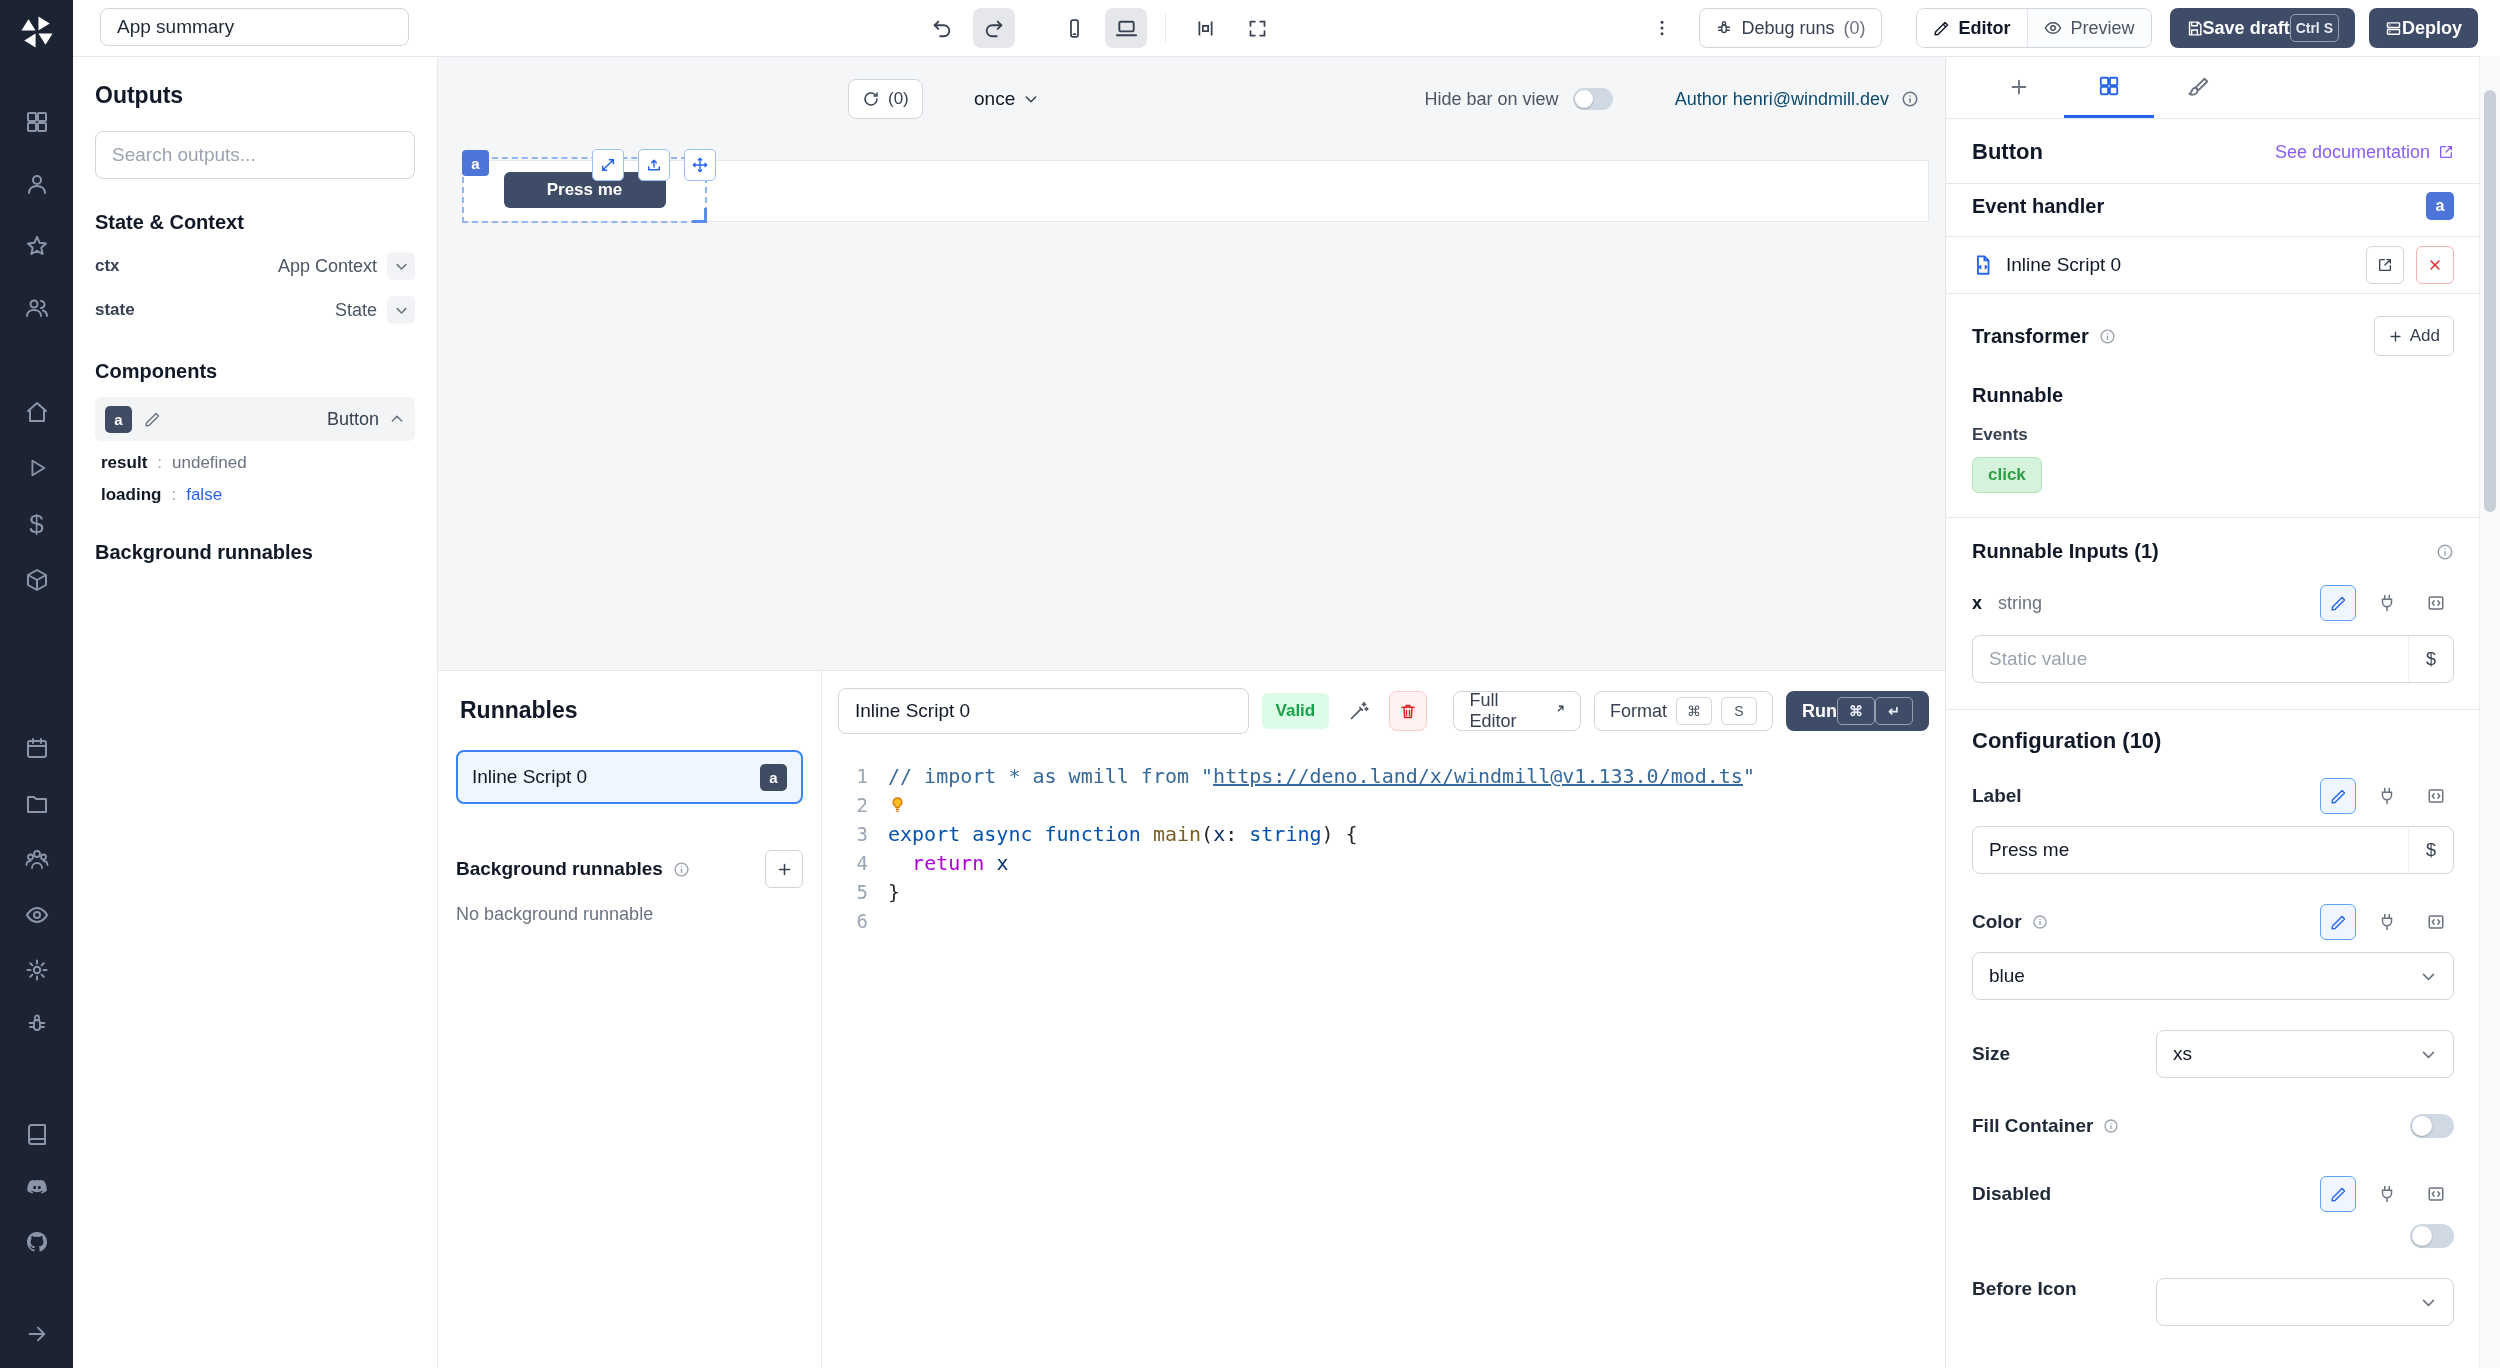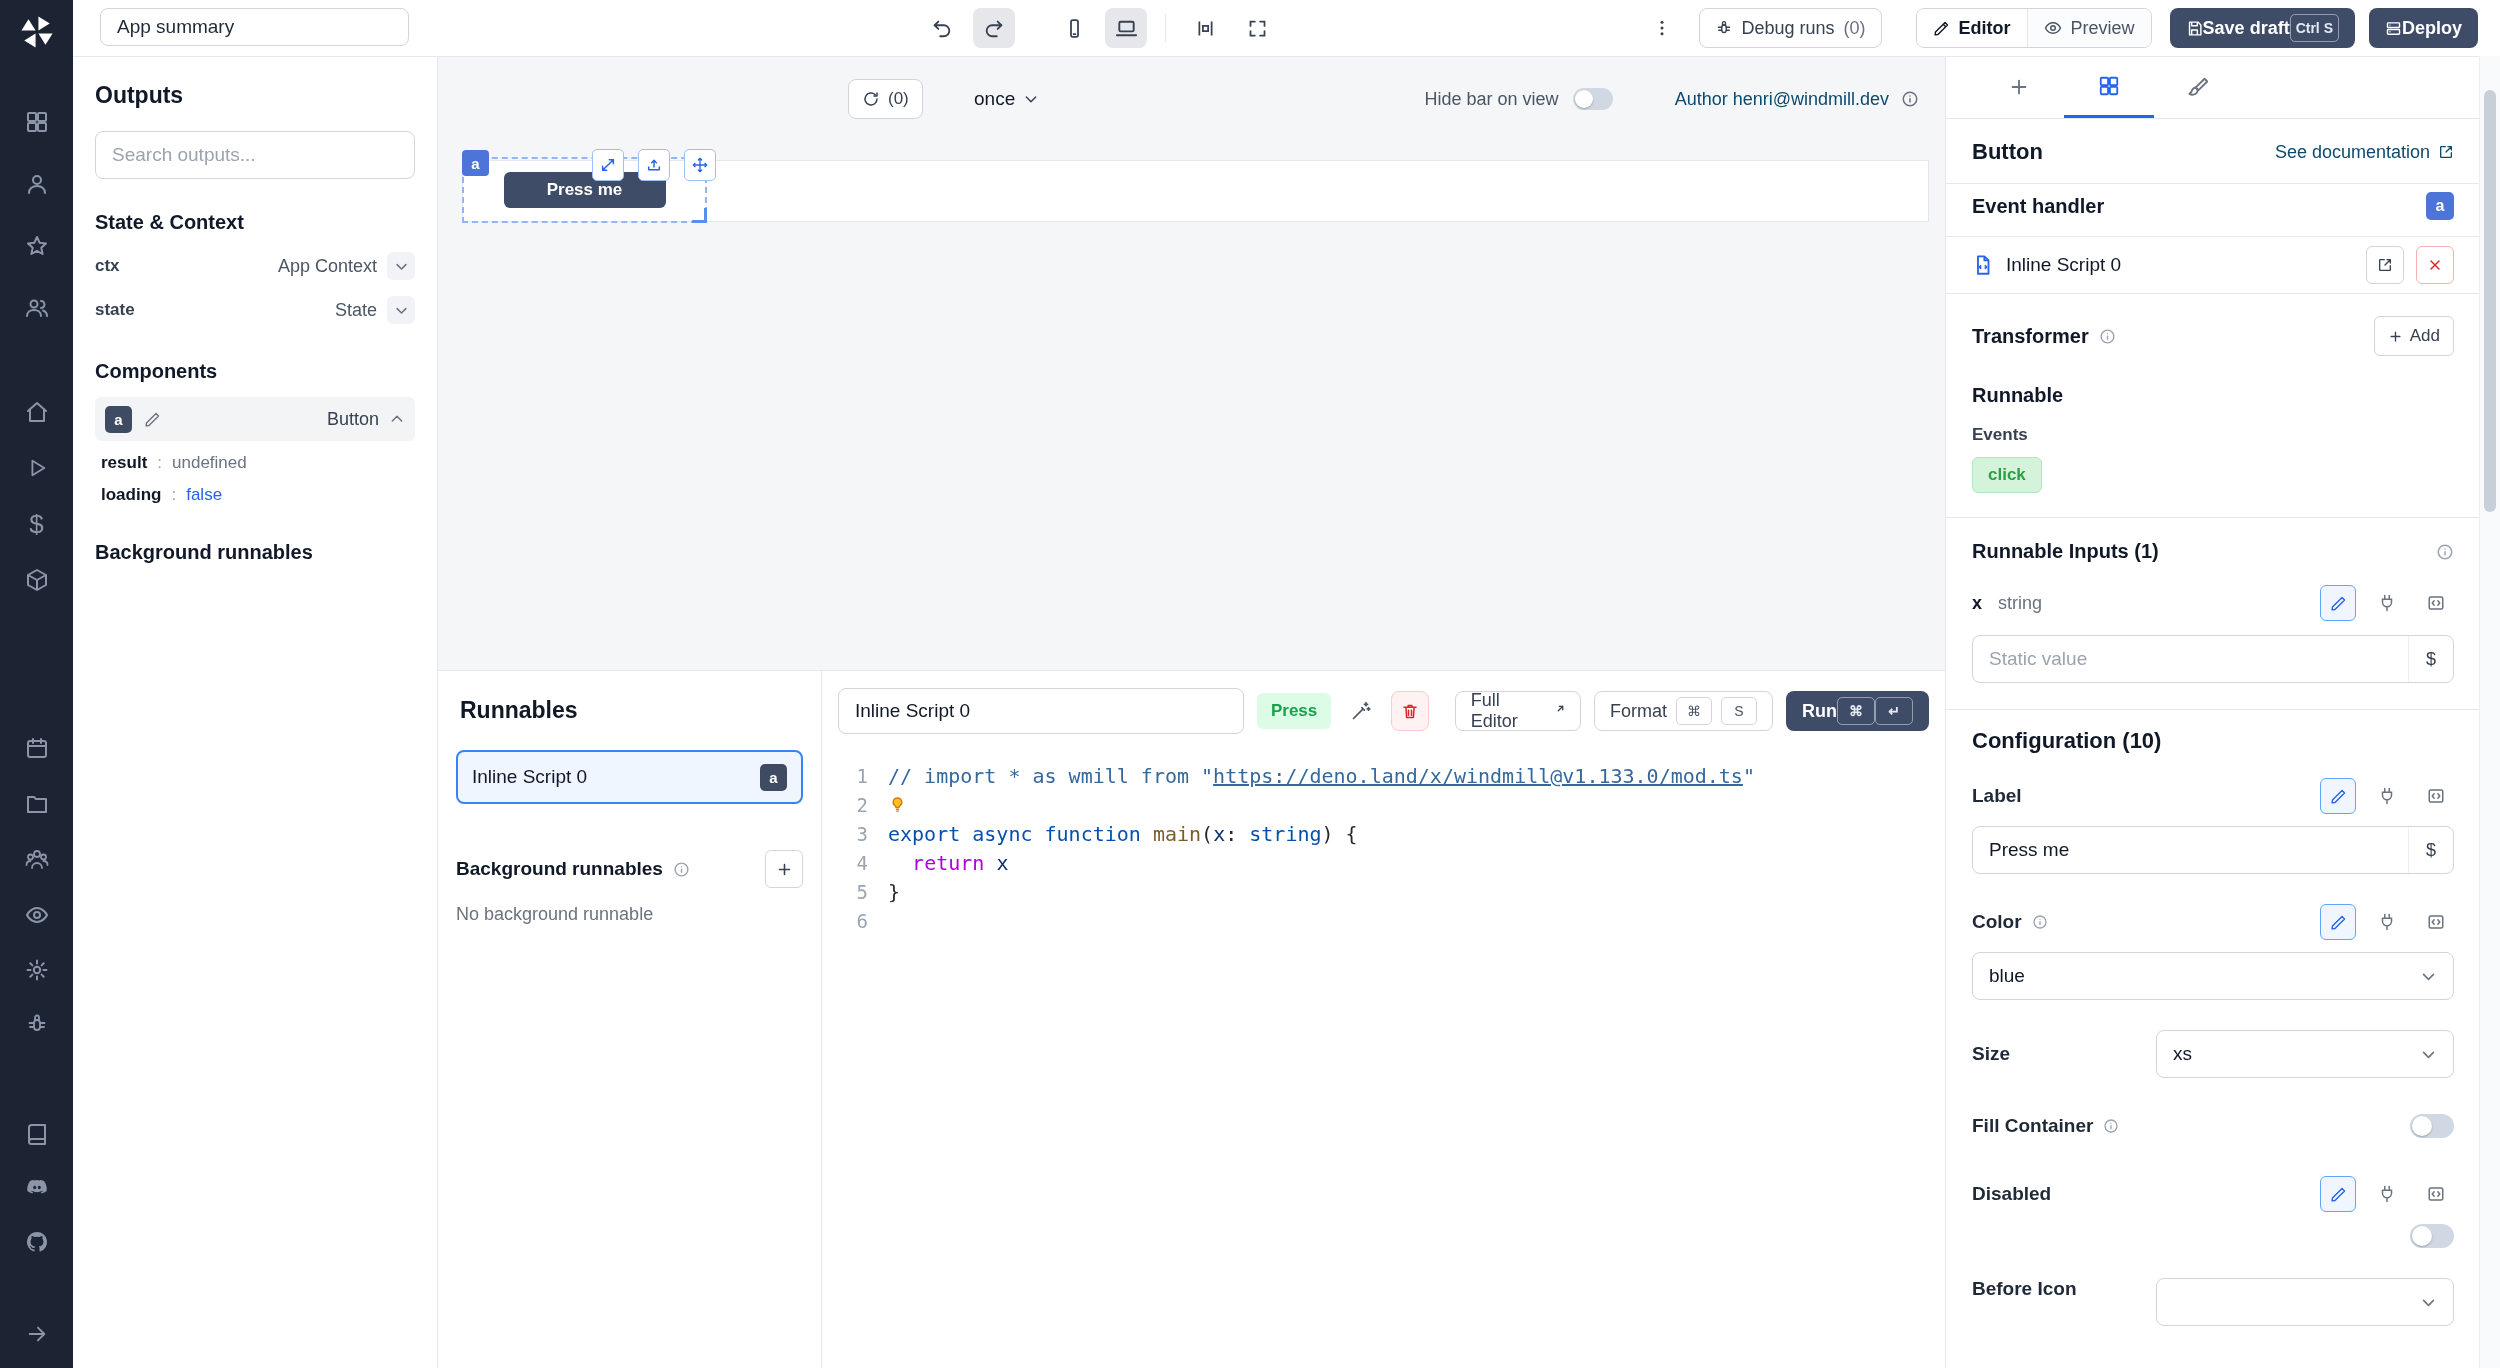--- a/index.html
+++ b/index.html
@@ -89,21 +89,21 @@
   .tok-plain{color:#24292f}
 
   
   .inspector{position:absolute;left:1945px;top:56px;width:535px;bottom:0;background:#fff;border-left:1px solid #e5e7eb;box-sizing:border-box;overflow:hidden;z-index:10}
   .insp-tabs{height:62px;display:flex;border-bottom:1px solid #e5e7eb;padding-left:28px}
   .insp-tab{width:90px;height:62px;display:flex;align-items:center;justify-content:center;color:#6b7280;cursor:pointer;box-sizing:border-box}
   .insp-tab.active{color:#2563eb;border-bottom:3px solid #2563eb}
   .insp-body{padding:0 26px}
   .row-between{display:flex;align-items:center}
   .insp-divider{height:1px;background:#e5e7eb;margin:0 -26px}
-  .doc-link{display:flex;align-items:center;gap:8px;color:#0c4a6e;font-size:18px;cursor:pointer}
+  .doc-link{display:flex;align-items:center;gap:8px;color:#8b5cf6;font-size:18px;cursor:pointer}
   .event-badge{width:28px;height:28px;border-radius:5px;background:#4d74d9;color:#fff;font-size:16px;font-weight:700;display:flex;align-items:center;justify-content:center;margin-left:auto}
   .script-row{margin:16px -26px 0;padding:0 26px;height:56px;border-top:1px solid #e5e7eb;border-bottom:1px solid #e5e7eb;display:flex;align-items:center;gap:12px}
   .sq-btn{width:38px;height:38px;border:1px solid #d1d5db;border-radius:6px;background:#fff;display:flex;align-items:center;justify-content:center;color:#374151;cursor:pointer;box-sizing:border-box}
   .sq-btn.danger{border-color:#f5b1b1;color:#dc2626}
   .add-btn{height:38px;border:1px solid #d1d5db;border-radius:6px;background:#fff;display:flex;align-items:center;gap:7px;padding:0 13px;font-size:17px;color:#374151;cursor:pointer;margin-left:auto}
   .chip-green{display:inline-flex;align-items:center;height:34px;padding:0 15px;background:#d5f2da;border:1px solid #b3e6bd;color:#2f9e44;font-size:17px;font-weight:600;border-radius:6px}
   .trio{display:flex;align-items:center;gap:13px;margin-left:auto}
   .trio-btn{width:36px;height:36px;border-radius:6px;display:flex;align-items:center;justify-content:center;cursor:pointer;box-sizing:border-box}
   .trio-btn.sel{border:1.5px solid #60a5fa;background:#eff6ff;color:#2563eb}
   .trio-btn.idle{color:#6b7280}
@@ -469,21 +469,21 @@
           <path d="M12 5v14M5 12h14"></path>
         </svg>
     </span>
   </div>
   <div style="margin-top:16px;font-size:18px;color:#6b7280">No background runnable</div>
 </section>
 
 <section class="code-panel">
   <div class="code-header">
     <input class="script-name-input" value="Inline Script 0" style="">
-    <span class="valid-badge">Press</span>
+    <span class="valid-badge">Valid</span>
     <span class="wand-btn">
       <svg width="20" height="20" viewBox="0 0 24 24" fill="none" stroke="currentColor" stroke-width="2" stroke-linecap="round">
           <path d="M3 21L14.5 9.5M13 8l3 3"></path>
           <path d="M18 2v4M16 4h4"></path>
           <path d="M21 8v3M19.5 9.5h3"></path>
         </svg>
     </span>
     <span class="trash-btn">
       <svg width="18" height="18" viewBox="0 0 24 24" fill="none" stroke="currentColor" stroke-width="2" stroke-linecap="round" stroke-linejoin="round">
           <path d="M4 7h16M9.5 7V4.5h5V7M6.5 7l1 13.5h9l1-13.5M10 11v6.5M14 11v6.5"></path>

